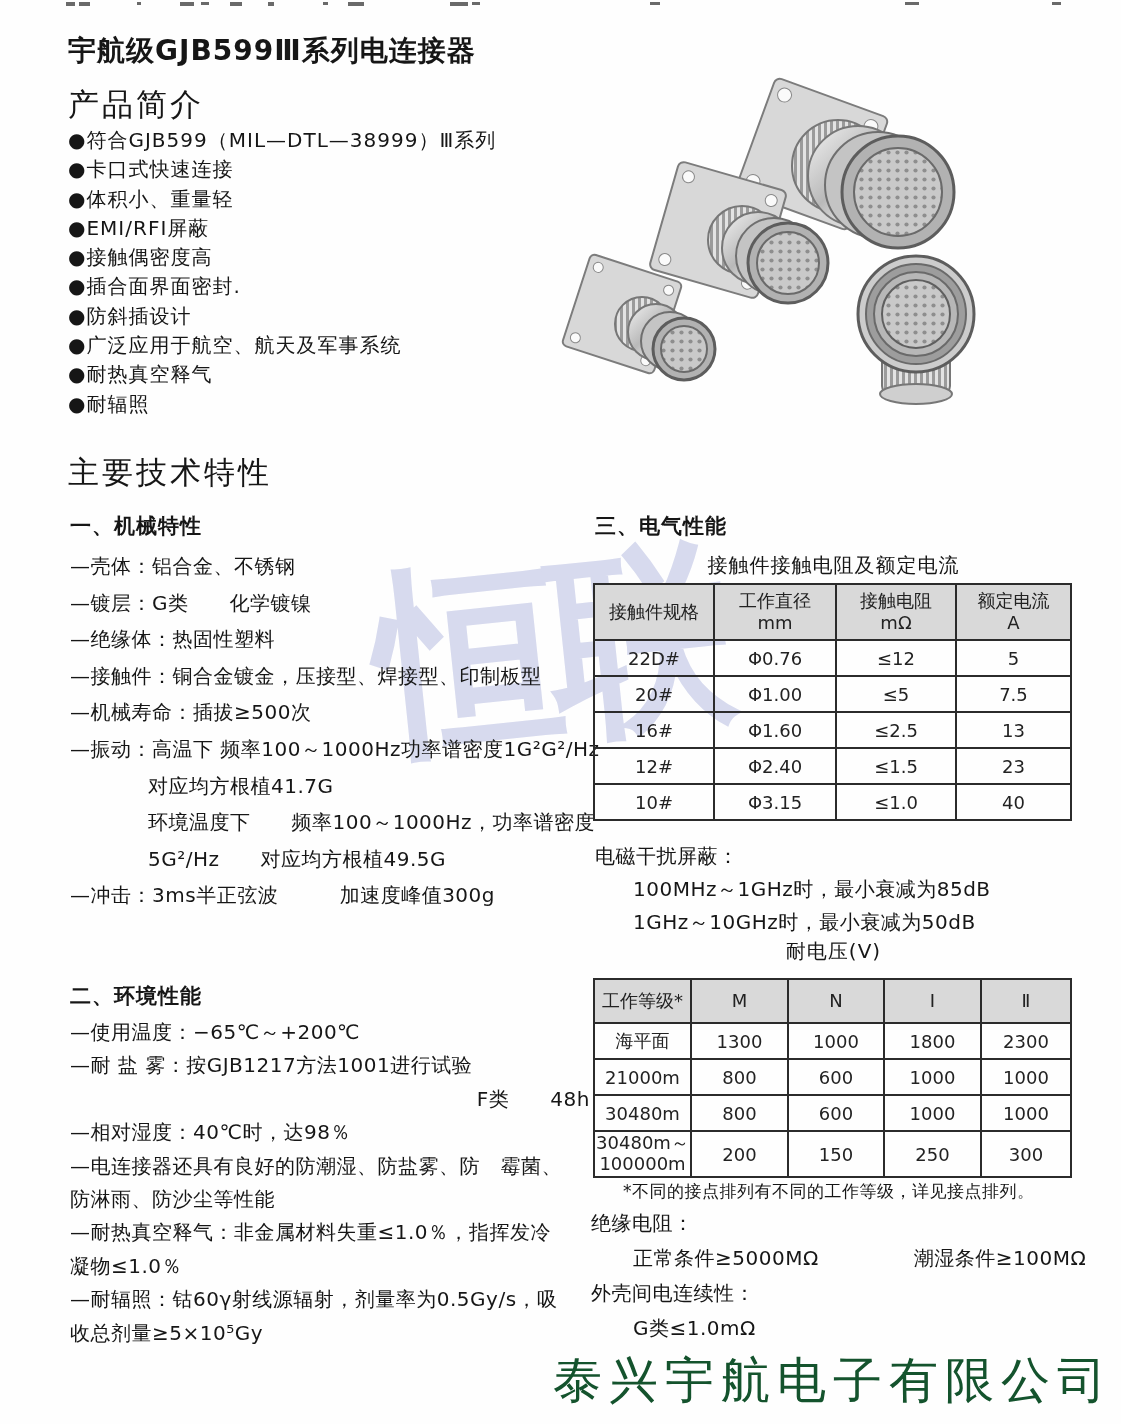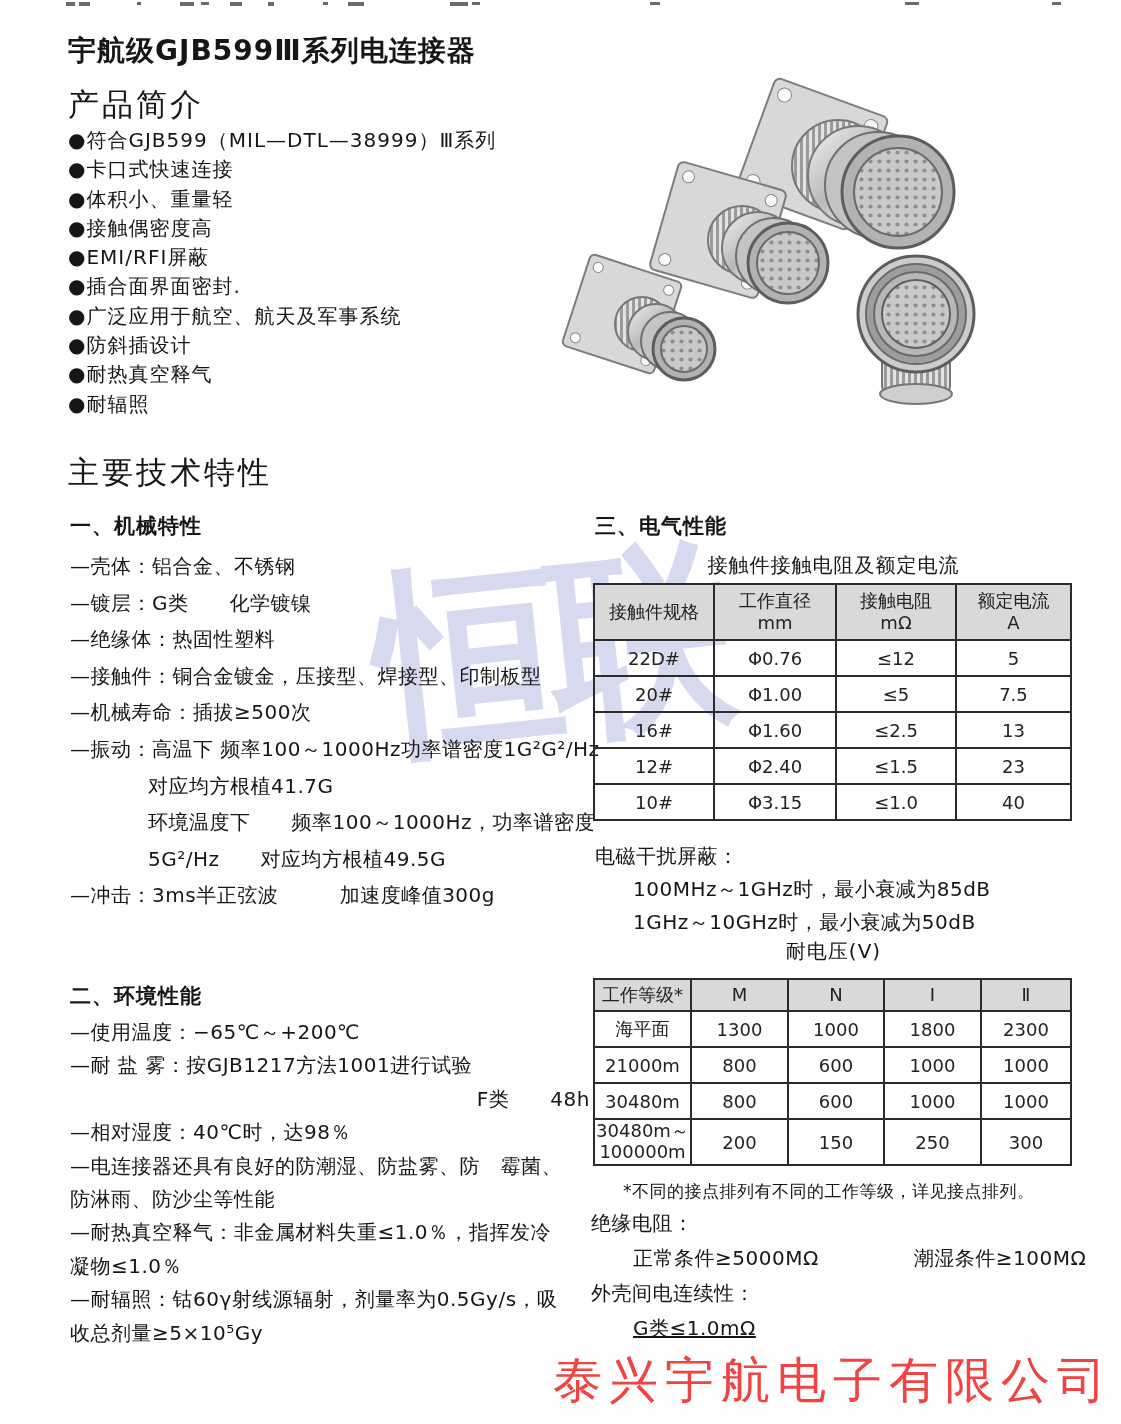--- a/index.html
+++ b/index.html
@@ -25,34 +25,34 @@
   .ind{padding-left:78px;}
   .ind2{padding-left:127px;text-align:right;}
 
   
   table.tbl{border-collapse:collapse;table-layout:fixed;background:transparent;}
   .tbl th,.tbl td{border:2px solid #2b2b2b;text-align:center;vertical-align:middle;
                   font-size:18px;font-weight:normal;padding:0;color:#222;}
   .tbl th{background:#d9d9d9;line-height:1.2;}
   .tbl .hline{display:block;}
   .t1 thead tr{height:56px;} .t1 tbody tr{height:36px;}
-  .t2 thead tr{height:32px;} .t2 tbody tr{height:36px;}
+  .t2 thead tr{height:44px;} .t2 tbody tr{height:36px;}
   .t2 tbody tr.tall{height:46px;}
   .pre{white-space:pre-line;font-size:16px;line-height:1.15;}
 
   .tbl-title{font-size:20px;letter-spacing:1px;text-align:center;}
 
   .rcol-lines{font-size:20px;line-height:33px;letter-spacing:0.5px;}
   .footnote{font-size:17px;letter-spacing:0.5px;margin-left:32px;}
 
   
   .wm-center{font-size:200px;font-weight:bold;color:#d7daee;letter-spacing:-12px;
              transform:rotate(-6deg) scaleX(0.92);transform-origin:left top;z-index:0;
              font-family:"DejaVu Sans",sans-serif;line-height:1;}
-  .wm-footer{font-size:49px;color:#ef4444;letter-spacing:7px;z-index:0;
+  .wm-footer{font-size:49px;color:#14532d;letter-spacing:7px;z-index:0;
              font-family:Liberation Sans, sans-serif;}
   .content{z-index:1;}
 </style>
 </head>
 <body>
 
 <div class="page">
 
   <div class="abs wm-center" style="left:368px;top:568px;">恒联</div>
 
@@ -73,25 +73,25 @@
       <i style="left:1052px;width:9px;height:3px;"></i>
   </div>
 
   <div class="abs content h-title" style="left:68px;top:32px;">宇航级GJB599Ⅲ系列电连接器</div>
   <div class="abs content h-sec" style="left:68px;top:84px;">产品简介</div>
 
   <div class="abs content features" style="left:68px;top:126px;width:500px;">
     <div class="nowrap">●符合GJB599（MIL—DTL—38999）Ⅲ系列</div>
     <div class="nowrap">●卡口式快速连接</div>
     <div class="nowrap">●体积小、重量轻</div>
+    <div class="nowrap">●EMI/RFI屏蔽</div>
     <div class="nowrap">●接触偶密度高</div>
-    <div class="nowrap">●EMI/RFI屏蔽</div>
     <div class="nowrap">●插合面界面密封.</div>
+    <div class="nowrap">●防斜插设计</div>
     <div class="nowrap">●广泛应用于航空、航天及军事系统</div>
-    <div class="nowrap">●防斜插设计</div>
     <div class="nowrap">●耐热真空释气</div>
     <div class="nowrap">●耐辐照</div>
   </div>
 
   <div class="abs content" style="left:560px;top:58px;">
     <svg width="540" height="385" viewBox="0 0 540 385">
       <defs>
         <pattern id="dots" width="9" height="9" patternUnits="userSpaceOnUse">
           <rect width="9" height="9" fill="#c9c9c9"></rect>
             <circle cx="4.5" cy="4.5" r="2.1" fill="#8e8e8e"></circle>
@@ -317,18 +317,18 @@
   </table>
 
   <div class="abs content footnote nowrap" style="left:591px;top:1180px;">*不同的接点排列有不同的工作等级，详见接点排列。</div>
 
   <div class="abs content rcol-lines" style="left:591px;top:1206px;line-height:35px;">
     <div class="nowrap">绝缘电阻：</div>
     <div class="nowrap" style="padding-left:42px;">
       <span>正常条件≥5000MΩ</span><span style="display:inline-block;width:95px;"></span><span>潮湿条件≥100MΩ</span>
     </div>
     <div class="nowrap">外壳间电连续性：</div>
-    <div class="nowrap" style="padding-left:42px;text-decoration:underline;">G类≤1.0mΩ</div>
+    <div class="nowrap" style="padding-left:42px;">G类≤1.0mΩ</div>
   </div>
 
   <div class="abs wm-footer nowrap" style="left:553px;top:1348px;">泰兴宇航电子有限公司</div>
 
 </div>
 
 </body></html>

